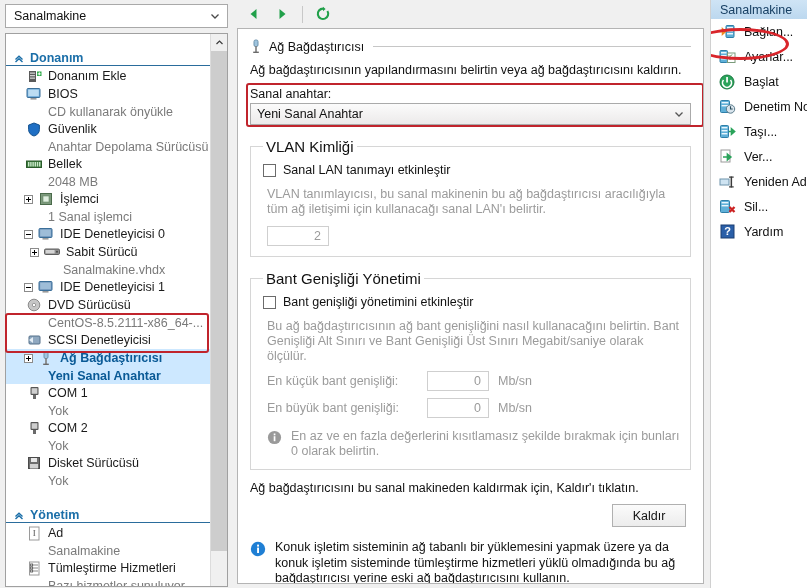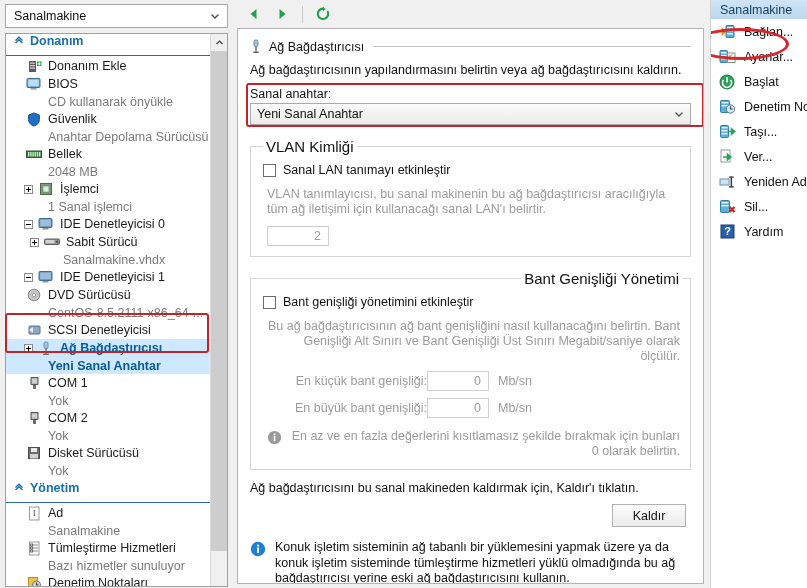--- a/index.html
+++ b/index.html
@@ -80,22 +80,22 @@
   .sb-thumb {
     position: absolute;
     top: 17px; left: 0;
     width: 17px;
     height: 500px;
     background: #cdcdcd;
   }
 
   .sect-head {
     display: flex;
-    align-items: flex-start;
-    height: 22px;
+    align-items: flex-end;
+    height: 32px;
     padding-left: 5px;
     color: #1a6ea8;
     font-weight: bold;
     font-size: 12.5px;
     border-bottom: 1px solid #2a6c9c;
     margin-bottom: 1px;
   }
   .sect-head .chev {
     width: 16px; display: flex; justify-content: center; align-items: center;
     color: #1a6ea8;
@@ -704,21 +704,21 @@
           <span>Sanal LAN tanımayı etkinleştir</span>
         </div>
         <div class="help">VLAN tanımlayıcısı, bu sanal makinenin bu ağ bağdaştırıcısı aracılığıyla tüm ağ iletişimi için kullanacağı sanal LAN'ı belirtir.</div>
         <div style="margin:9px 0 0 6px;">
           <div class="num-input">
             <span>2</span>
           </div>
         </div>
       </fieldset>
 
-      <fieldset class="grp" style="margin-top:13px;text-align:right;">
+      <fieldset class="grp" style="margin-top:13px;">
         <legend>Bant Genişliği Yönetimi</legend>
         <div class="cbrow">
           <span class="cbox"></span>
           <span>Bant genişliği yönetimini etkinleştir</span>
         </div>
         <div class="help">Bu ağ bağdaştırıcısının ağ bant genişliğini nasıl kullanacağını belirtin. Bant Genişliği Alt Sınırı ve Bant Genişliği Üst Sınırı Megabit/saniye olarak ölçülür.</div>
 
         <div class="bw-row">
           <span class="bw-lbl">En küçük bant genişliği:</span>
           <span class="num-input">

